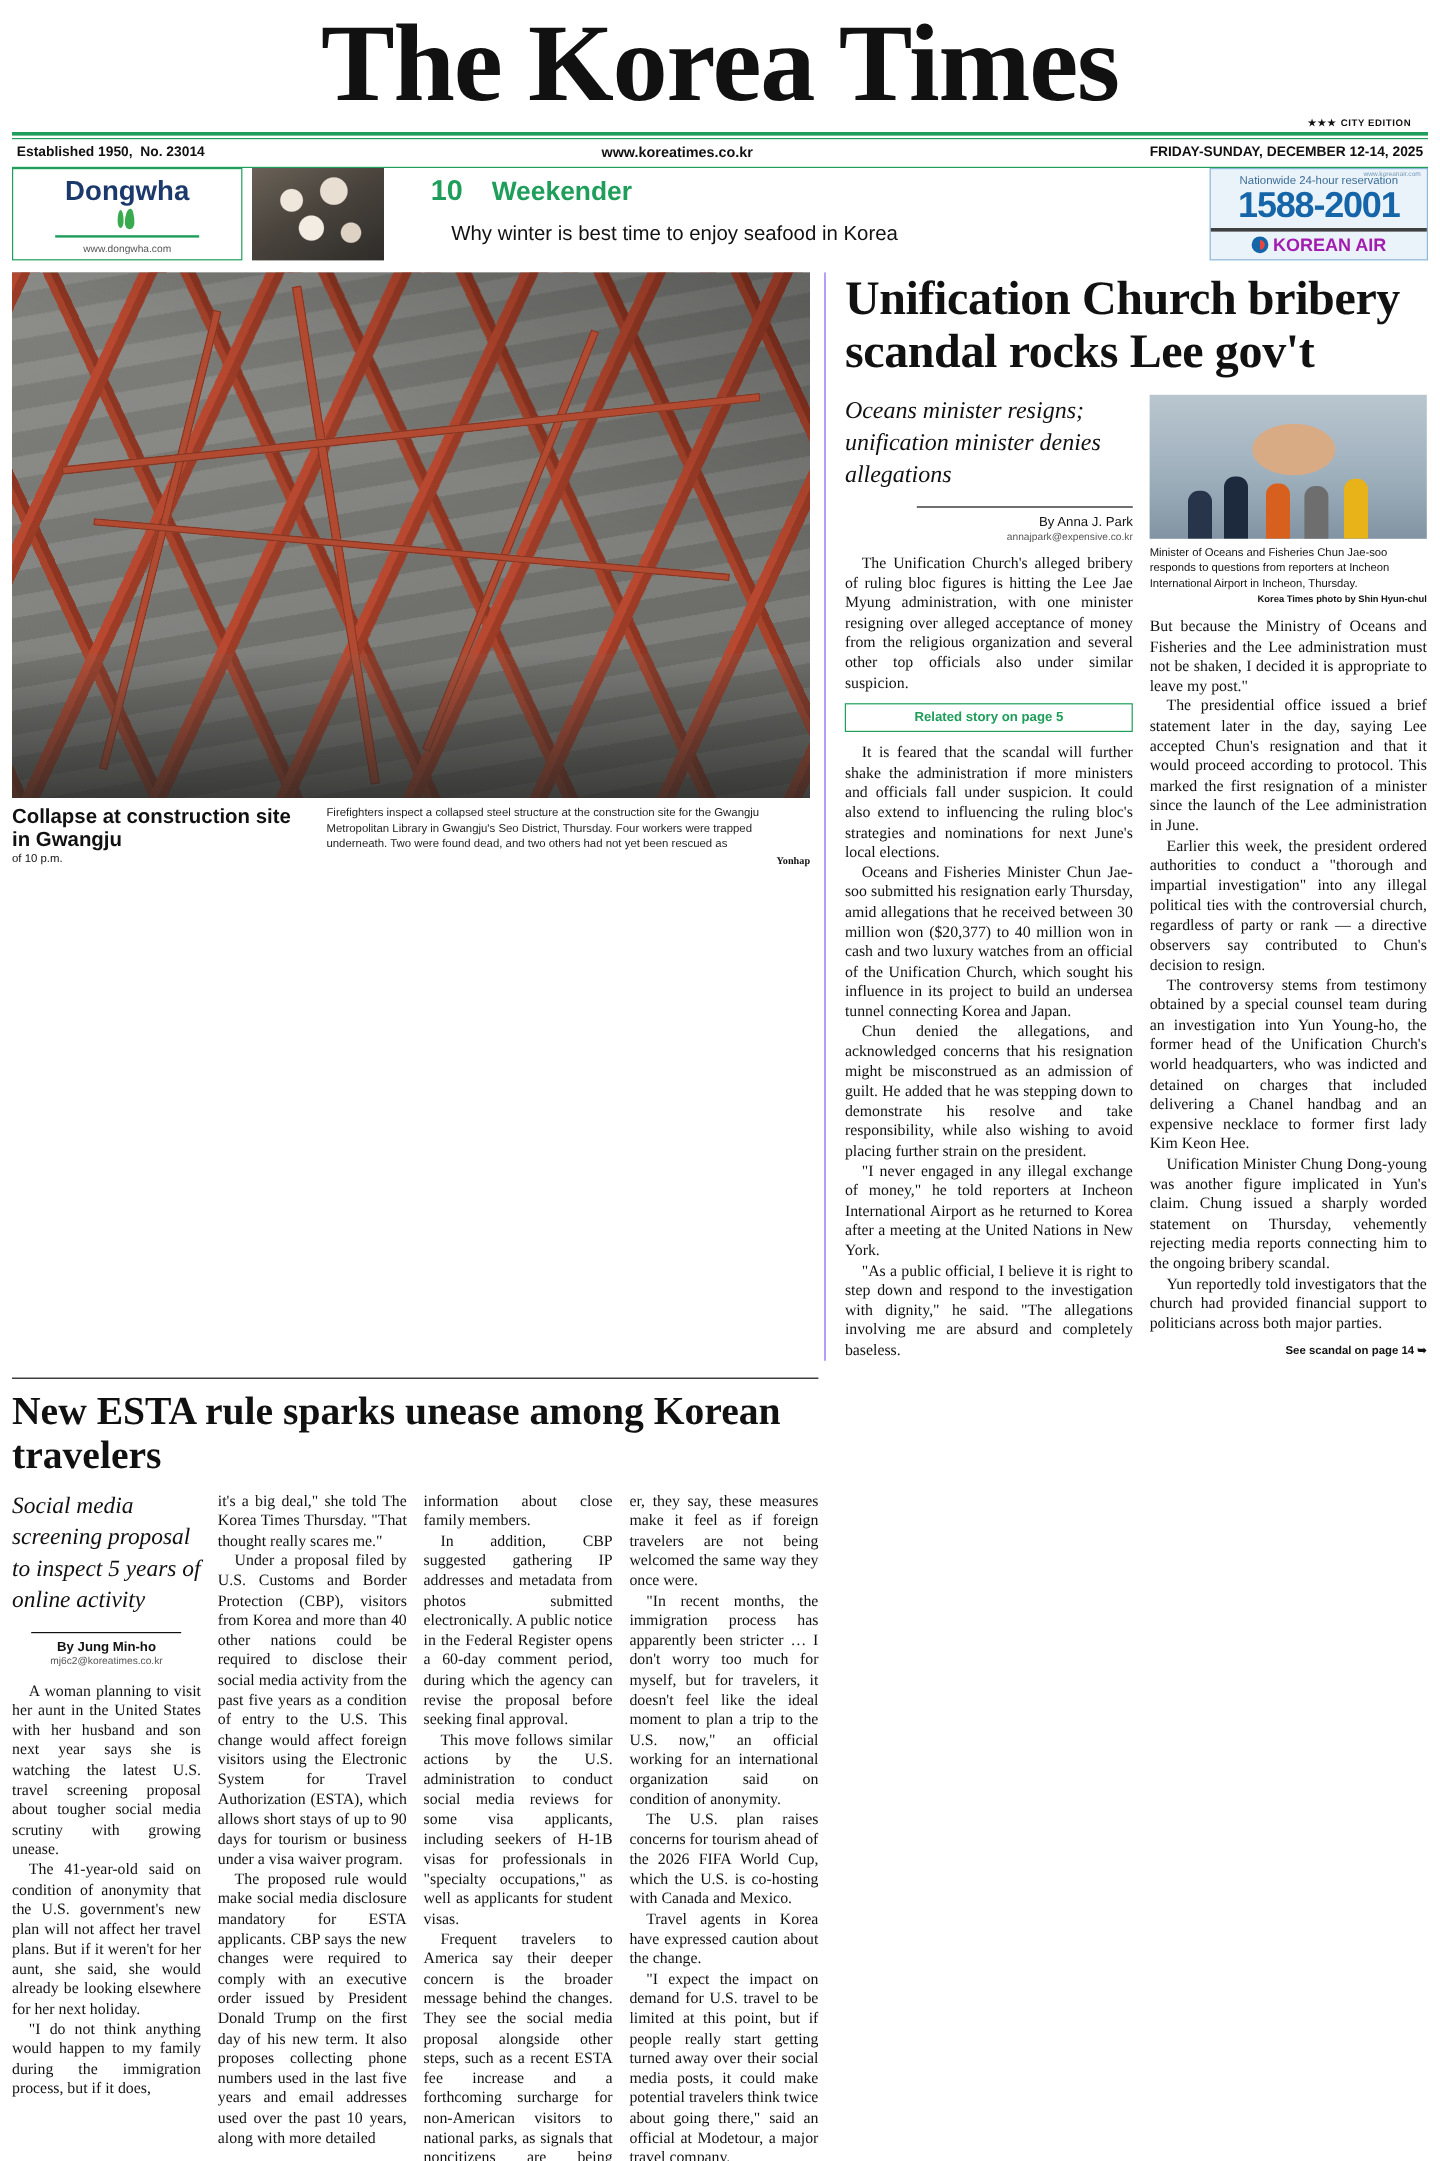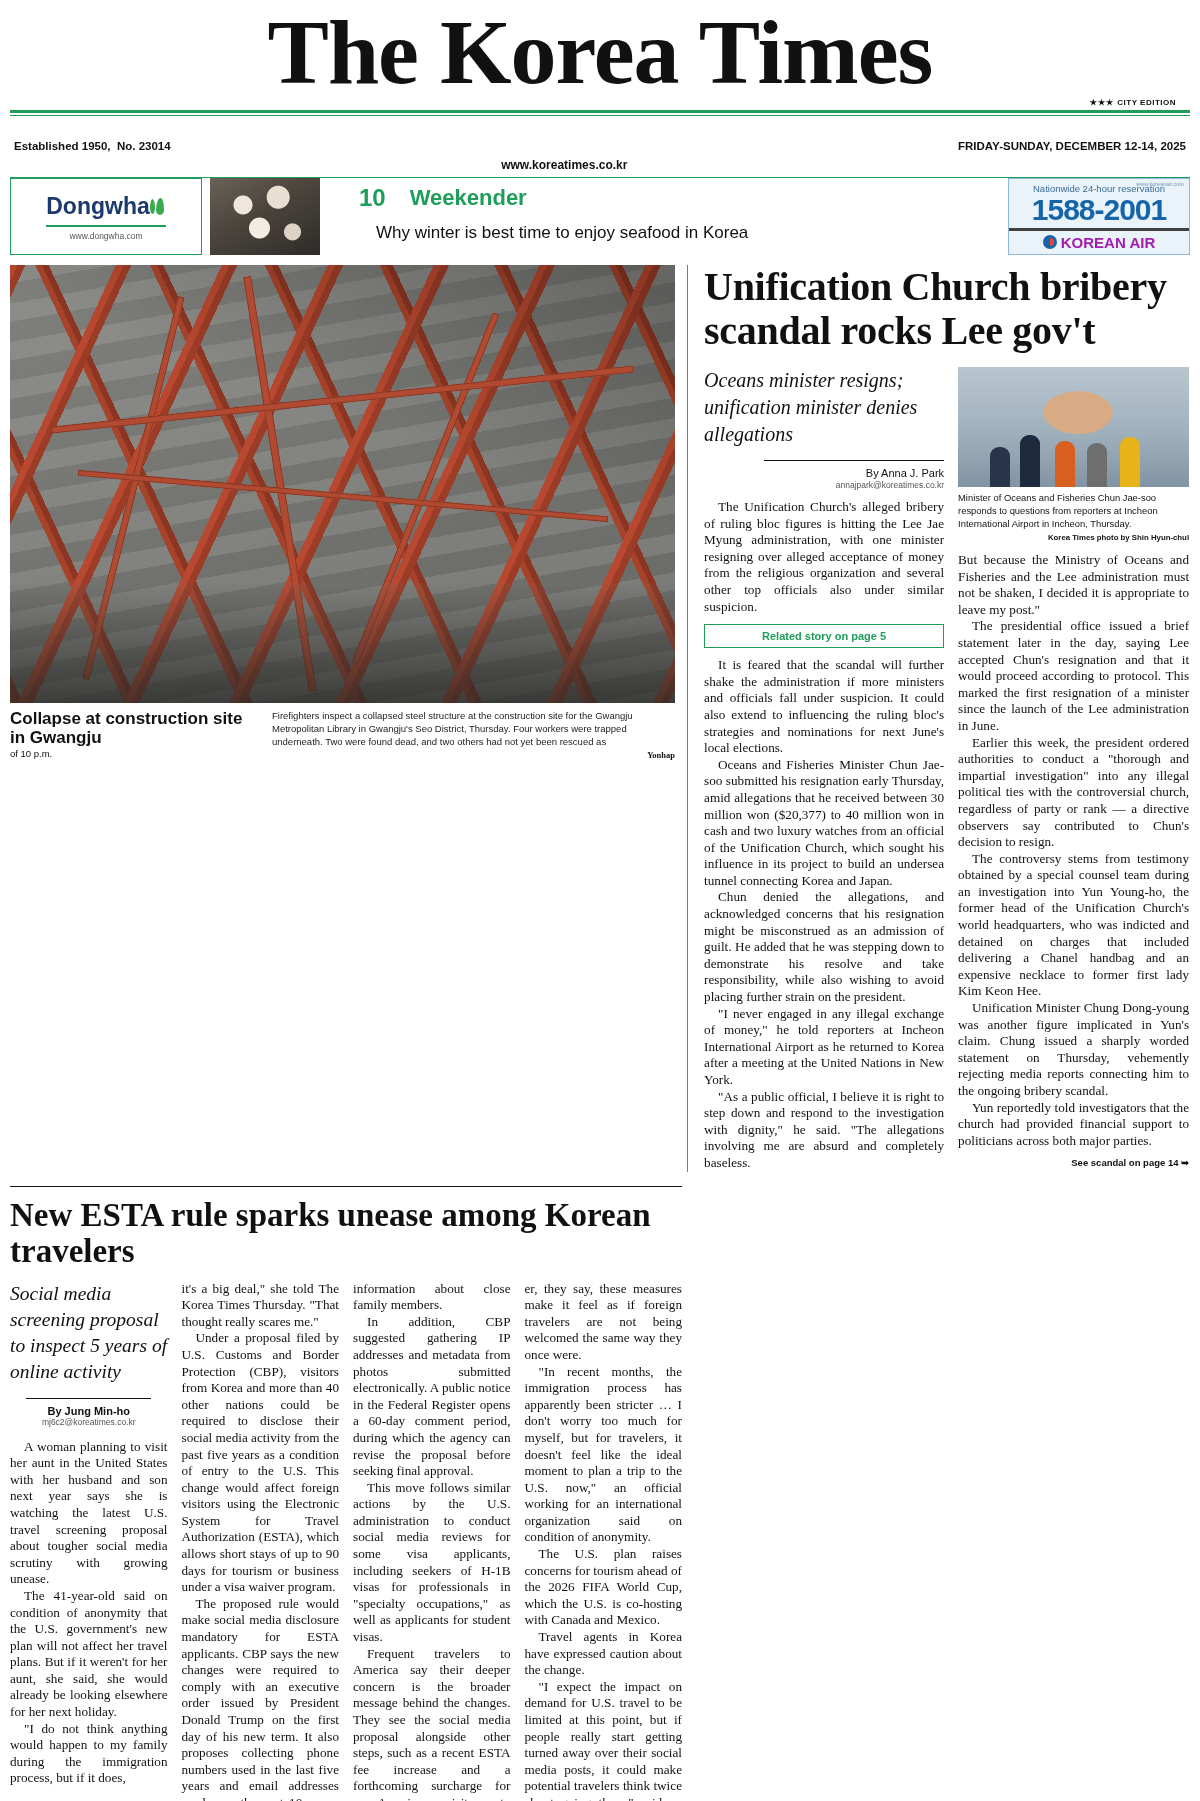--- a/index.html
+++ b/index.html
@@ -37,37 +37,37 @@
 
   .rule-green-thick { border-top:3px solid #1e9e5a; margin-top:3px; }
   .rule-green-thin  { border-top:1px solid #1e9e5a; margin-top:2px; }
 
   .infobar {
     display:flex; align-items:center; justify-content:space-between;
     font-family:"Liberation Sans", sans-serif;
     font-size:11.5px; font-weight:bold;
     padding:4px 4px 4px 4px;
   }
-  .infobar .center { font-size:12px;margin-top:38px; }
+  .infobar .center { font-size:12px; }
 
   
   .promo {
     display:flex; align-items:stretch; gap:0;
     border-top:1px solid #1e9e5a;
     height:78px; margin-top:1px;
   }
   .promo-ad {
     width:192px; border:1px solid #1e9e5a; background:#fff;
     display:flex; flex-direction:column; align-items:center; justify-content:center;
     gap:2px;
   }
   .dongwha-logo {
     font-family:"Liberation Sans", sans-serif;
     font-weight:bold; font-size:23px; color:#1b3a6b;
-    display:flex; align-items:center; gap:0;
+    display:flex; align-items:center; gap:0;flex-direction:column;
   }
   .leafmark { display:inline-block; width:16px; height:18px; position:relative; }
   .leafmark:before, .leafmark:after {
     content:""; position:absolute; background:#3aaa4e;
   }
   .leafmark:before { width:5px; height:15px; left:0; top:2px; border-radius:50% 50% 50% 50%/60% 60% 40% 40%; }
   .leafmark:after  { width:8px; height:17px; left:6px; top:1px; border-radius:60% 40% 50% 50%/70% 70% 30% 30%; }
   .dongwha-rule { width:120px; border-top:2px solid #1e9e5a; margin:3px 0 2px; }
   .dongwha-url { font-family:"Liberation Sans", sans-serif; font-size:8.5px; color:#555; }
 
@@ -263,21 +263,21 @@
     </div>
 
     <div class="right-top">
       <h2 class="head-lead">Unification Church bribery scandal rocks Lee gov't</h2>
 
       <div style="display:flex; gap:14px;">
         <div style="width:240px;">
           <div class="deck">Oceans minister resigns; unification minister denies allegations</div>
           <div class="byline-rule"></div>
           <div class="byline">By Anna J. Park</div>
-          <div class="byline-mail">annajpark@koreatimes.co.kr</div>
+          <div class="byline-mail">annajpark@expensive.co.kr</div>
           <div class="col" style="margin-top:9px;">
             <p>The Unification Church's alleged bribery of ruling bloc figures is hitting the Lee Jae Myung administration, with one minister resigning over alleged acceptance of money from the religious organization and several other top officials also under similar suspicion.</p>
           </div>
           <div class="rel-box">Related story on page 5</div>
           <div class="col">
             <p>It is feared that the scandal will further shake the administration if more ministers and officials fall under suspicion. It could also extend to influencing the ruling bloc's strategies and nominations for next June's local elections.</p>
             <p>Oceans and Fisheries Minister Chun Jae-soo submitted his resignation early Thursday, amid allegations that he received between 30 million won ($20,377) to 40 million won in cash and two luxury watches from an official of the Unification Church, which sought his influence in its project to build an undersea tunnel connecting Korea and Japan.</p>
             <p>Chun denied the allegations, and acknowledged concerns that his resignation might be misconstrued as an admission of guilt. He added that he was stepping down to demonstrate his resolve and take responsibility, while also wishing to avoid placing further strain on the president.</p>
             <p>"I never engaged in any illegal exchange of money," he told reporters at Incheon International Airport as he returned to Korea after a meeting at the United Nations in New York.</p>
             <p>"As a public official, I believe it is right to step down and respond to the investigation with dignity," he said. "The allegations involving me are absurd and completely baseless.</p>

